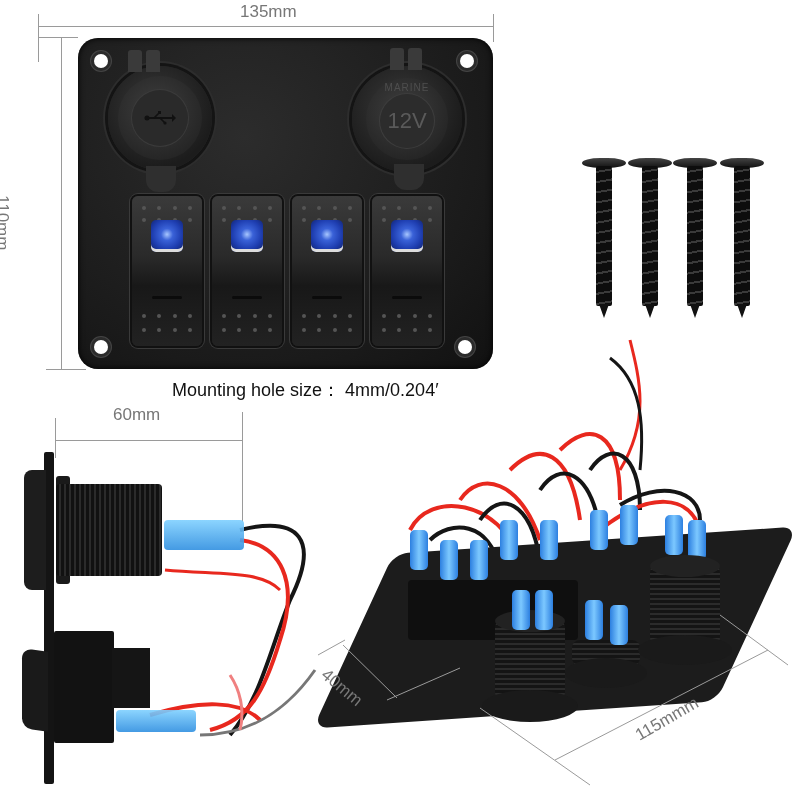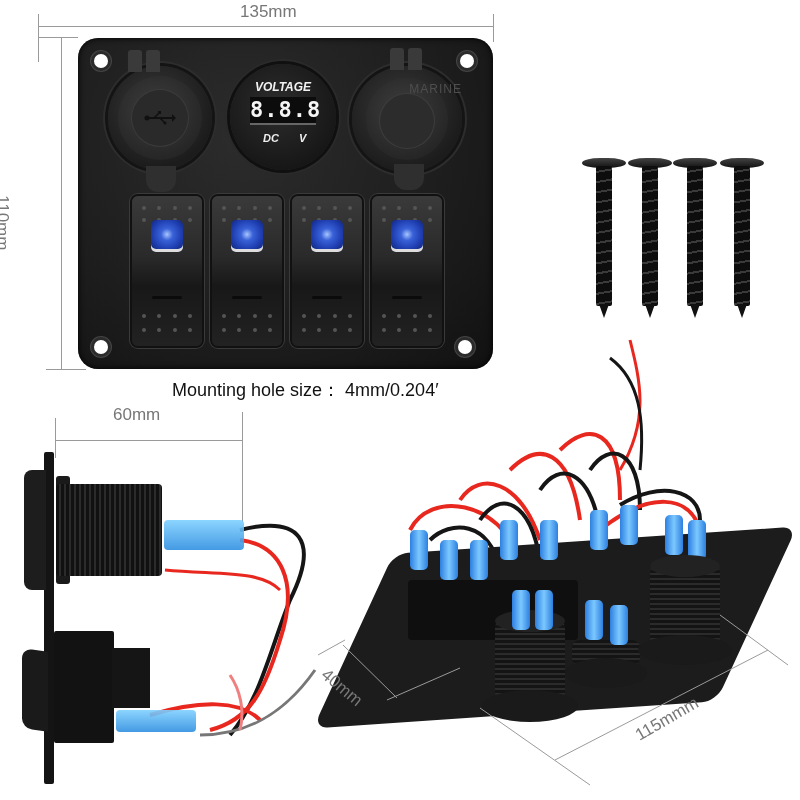--- a/index.html
+++ b/index.html
@@ -92,32 +92,27 @@
         </svg>
     </div>
   </div>
   <div class="hinge" style="left:50px;top:12px;"></div>
   <div class="hinge" style="left:68px;top:12px;"></div>
   <div class="tab" style="left:68px;top:128px;"></div>
 
   <div class="socket" style="left:274px;top:28px;width:110px;height:106px;">
     <div class="cap" style="left:14px;top:12px;width:82px;height:82px;"></div>
     <div class="cap" style="left:28px;top:28px;width:54px;height:54px;background:#2c2c2c;box-shadow:0 0 0 1px #3d3d3d;"></div>
-    <div style="position:absolute;left:0;right:0;top:16px;text-align:right;color:#4e4e4e;font-size:12px;letter-spacing:1px;">MARINE</div>
+    <div style="position:absolute;left:0;right:0;top:42px;text-align:center;color:#5a5a5a;font-size:22px;">12V</div>
+    <div style="position:absolute;left:0;right:0;top:16px;text-align:center;color:#4e4e4e;font-size:10px;letter-spacing:1px;">MARINE</div>
   </div>
   <div class="hinge" style="left:312px;top:10px;"></div>
   <div class="hinge" style="left:330px;top:10px;"></div>
   <div class="tab" style="left:316px;top:126px;"></div>
 
-  <div class="volt" style="left:152px;top:26px;">
-    <div class="volt-label">VOLTAGE</div>
-    <div class="volt-display">8.8.8</div>
-    <div class="volt-dc">DC</div>
-    <div class="volt-v">V</div>
-  </div>
 
   <div class="rocker" style="left:54px;top:158px;">
     <div class="dots" style="top:10px">
         <span></span>
         <span></span>
         <span></span>
         <span></span>
       </div>
     <div class="dots" style="top:22px">
         <span></span>

